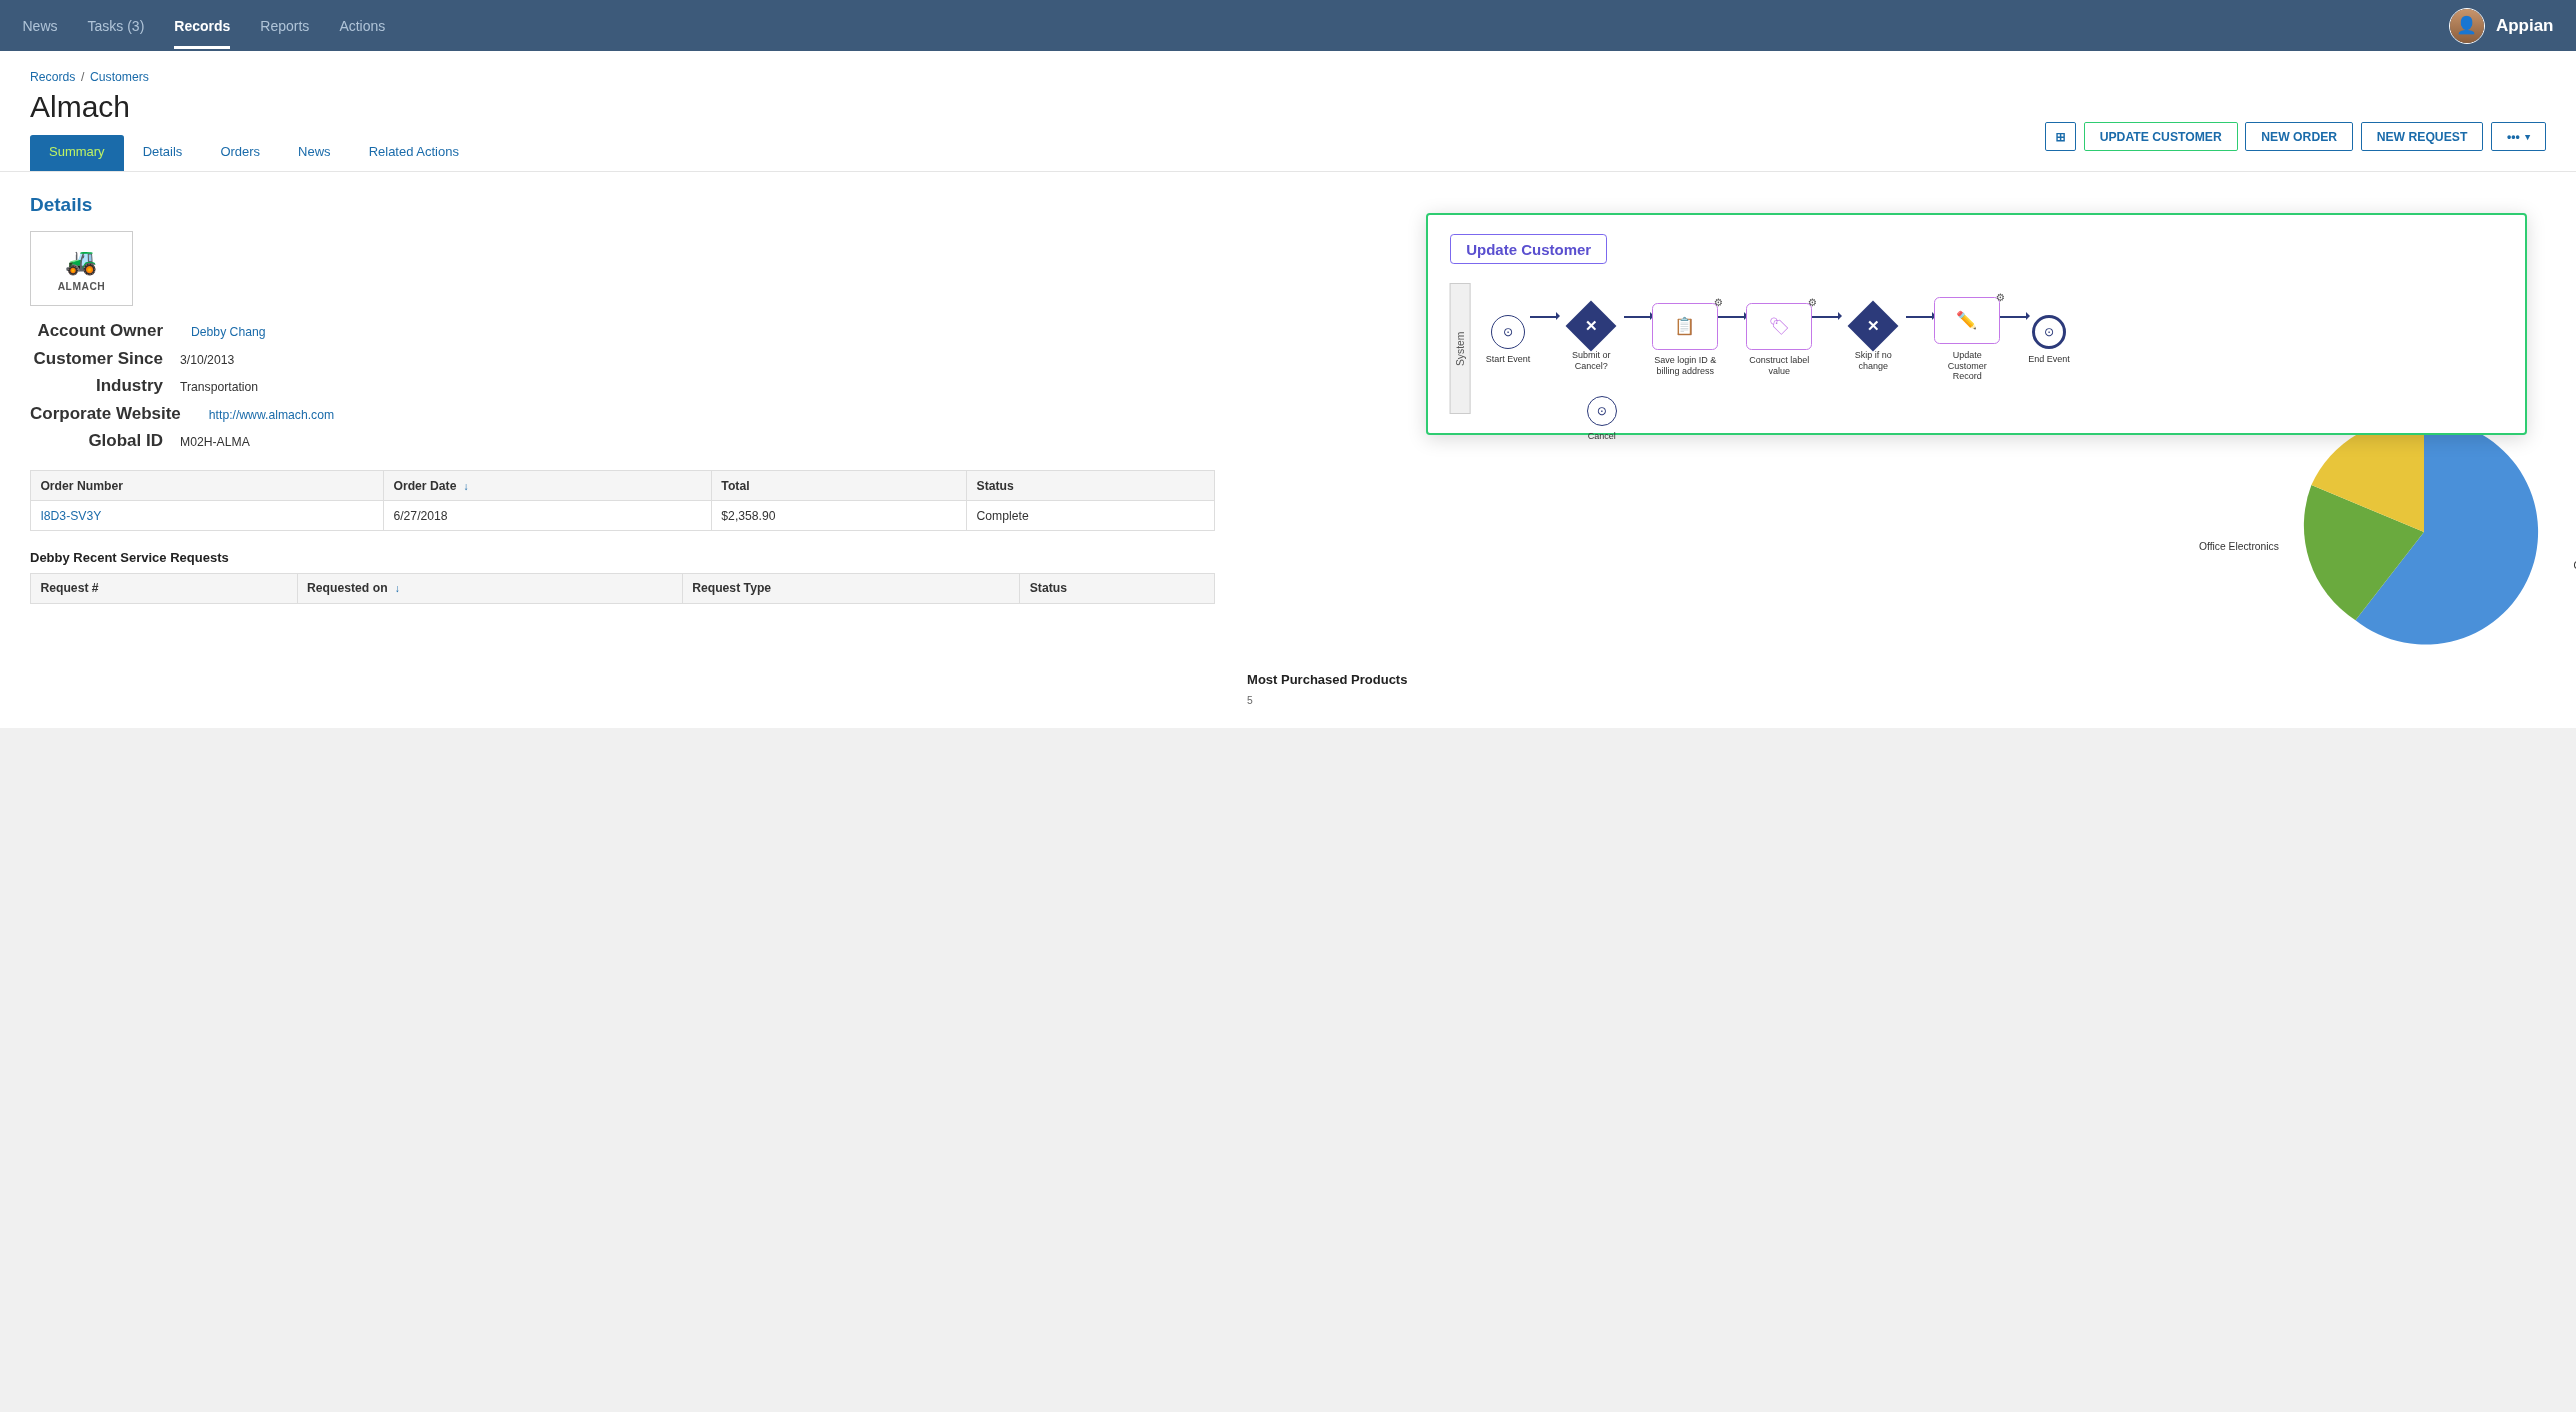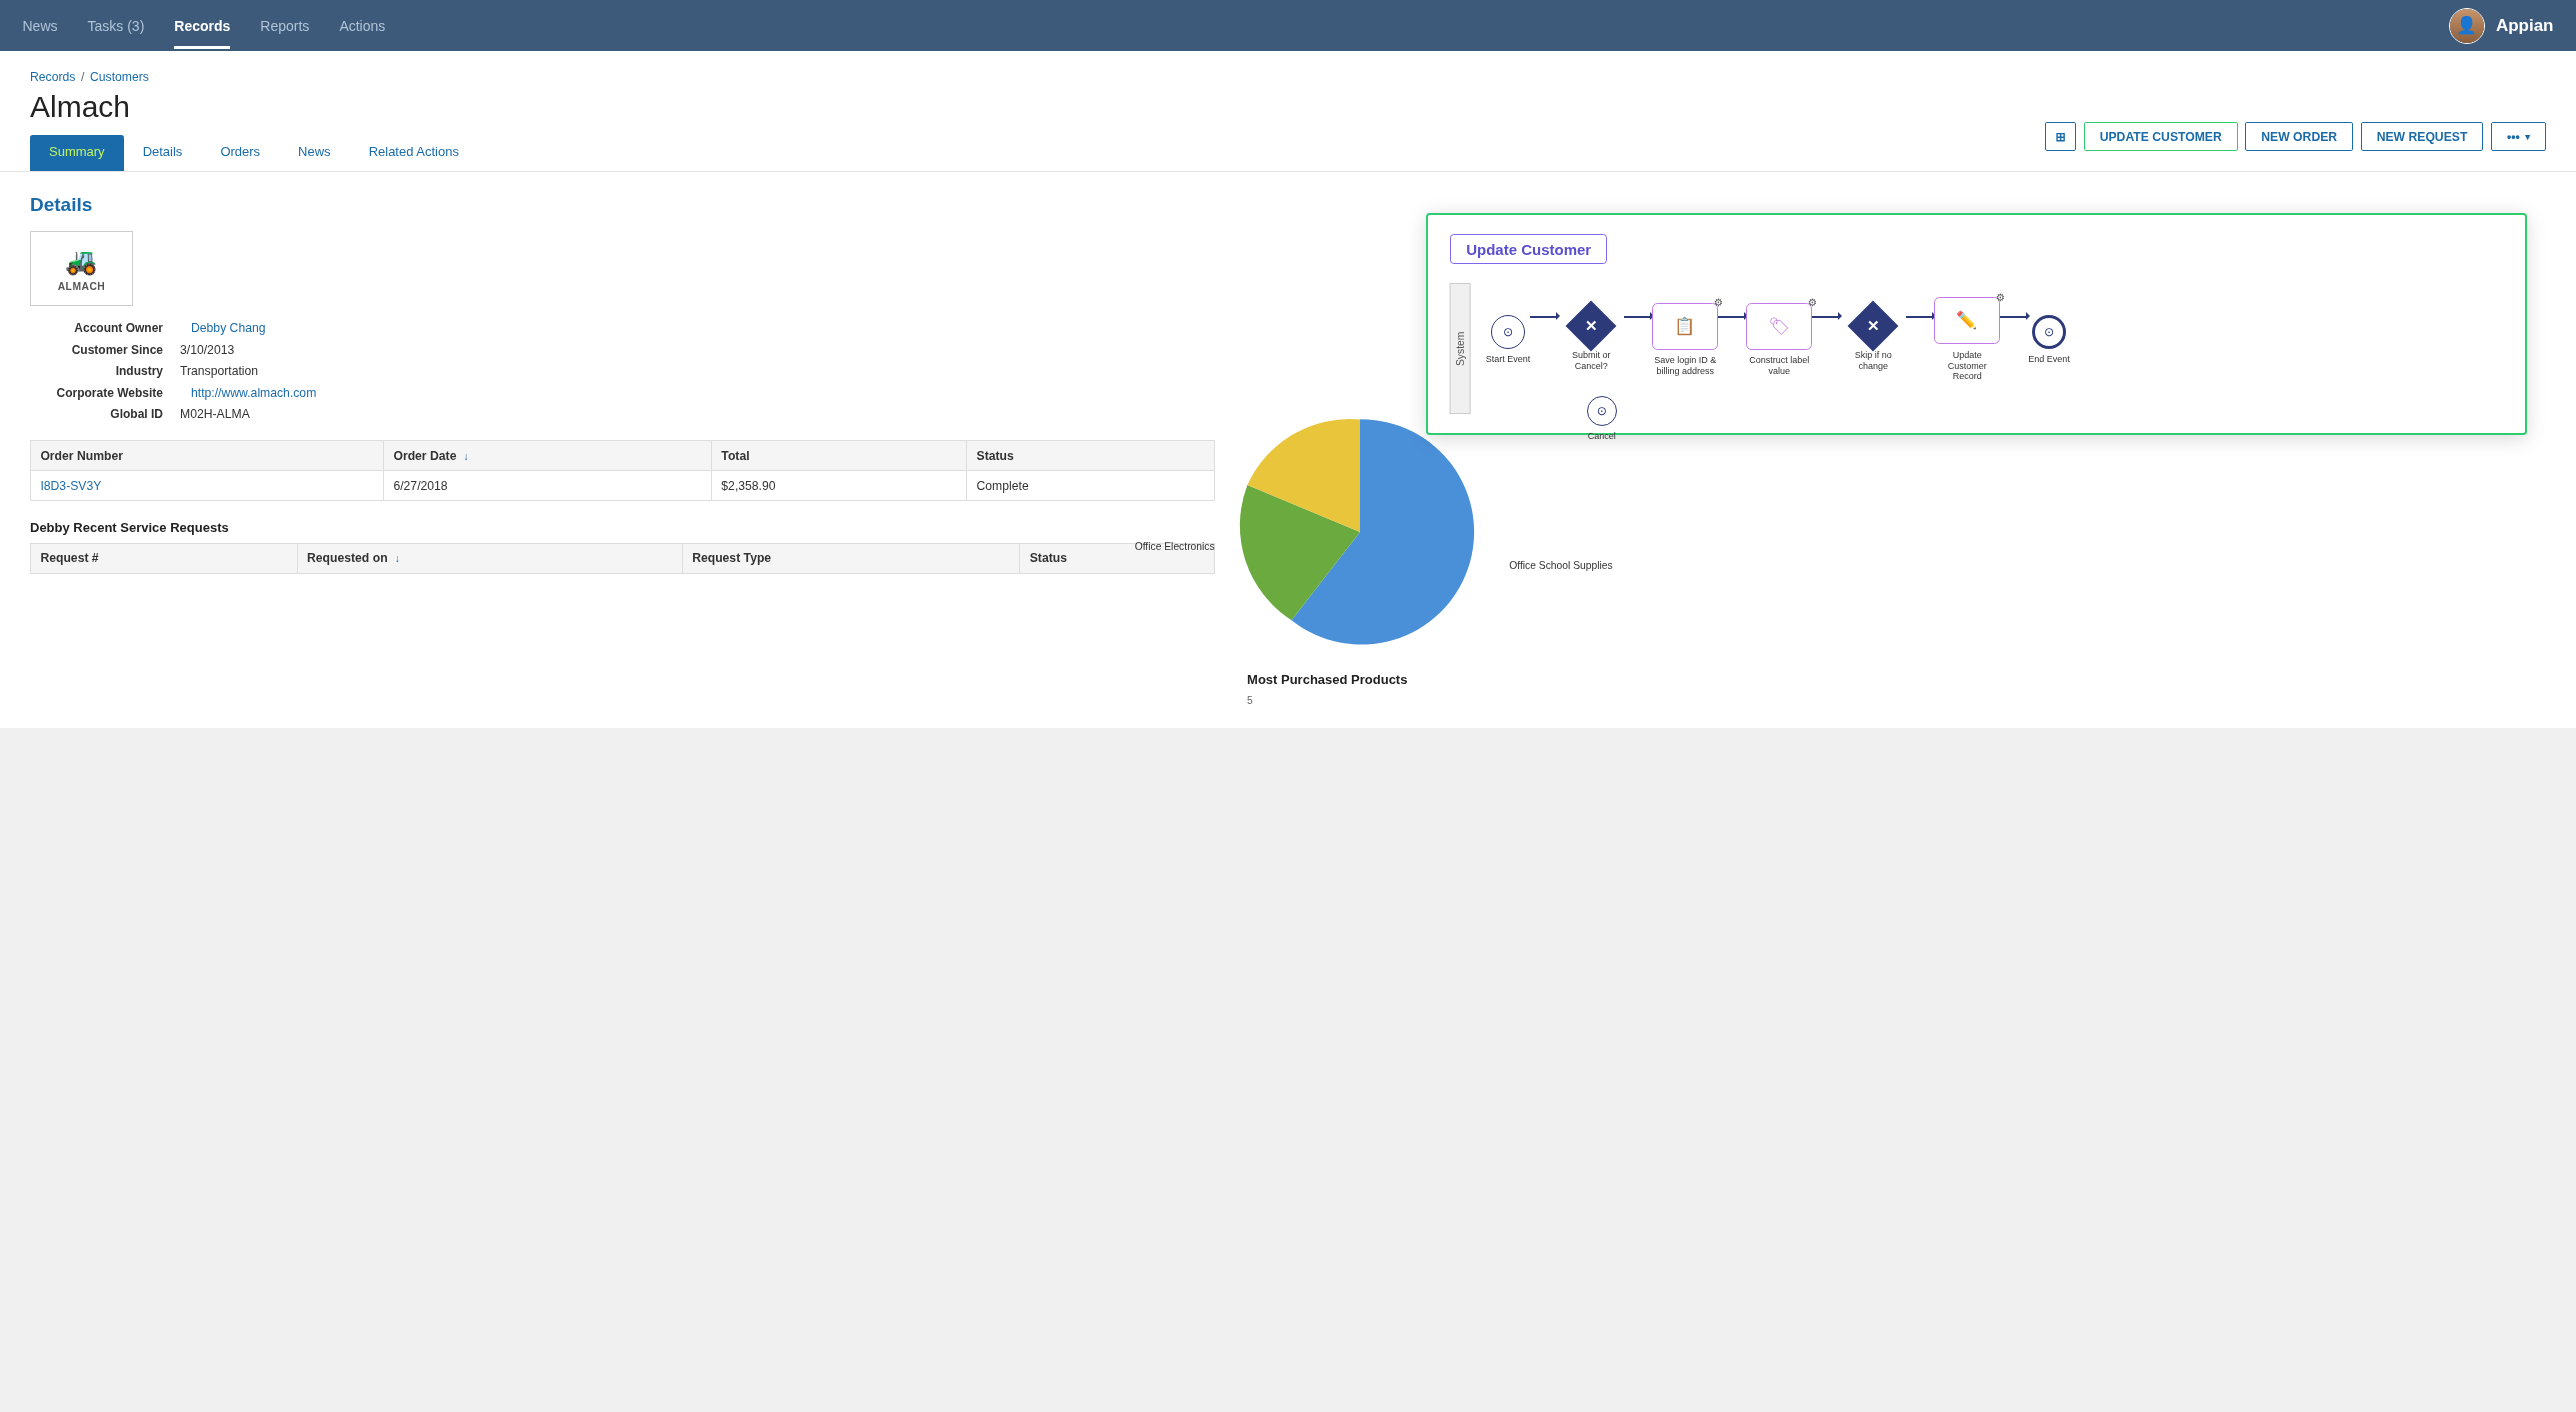--- a/index.html
+++ b/index.html
@@ -182,21 +182,21 @@
       display: flex;
       margin-bottom: 7.5px;
       align-items: baseline;
     }
     .detail-label {
       font-weight: 700;
       color: #333;
       min-width: 150px;
       text-align: right;
       padding-right: 17px;
-      font-size: 12px;
+      font-size: 17px;
     }
     .detail-value {
       color: #333;
       font-size: 12.2px;
     }
     .detail-value a { color: #1a6baa; text-decoration: none; margin-left: 11px; }
 
     
     .subsection-title {
       font-weight: 700;
@@ -373,21 +373,21 @@
     }
     .event-icon {
       font-size: 12.2px;
       color: #2c3a7a;
     }
 
     
     .pie-container {
       display: flex;
       align-items: center;
-      justify-content: flex-start;
+      justify-content: flex-end;
       margin-top: 216px;
       position: relative;
     }
     .pie-chart-wrapper {
       position: relative;
     }
 
     
     .chart-title {
       font-weight: 700;

